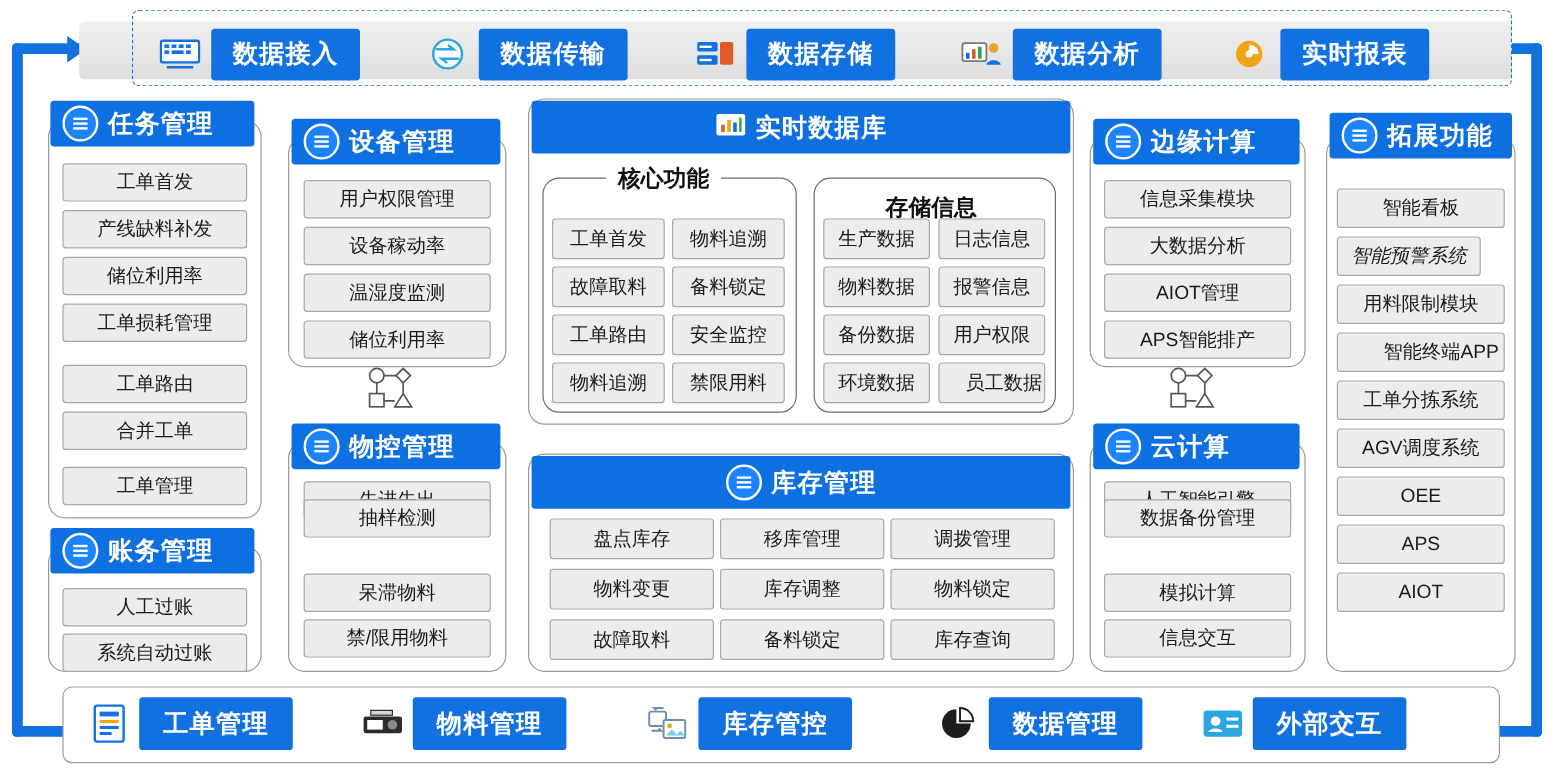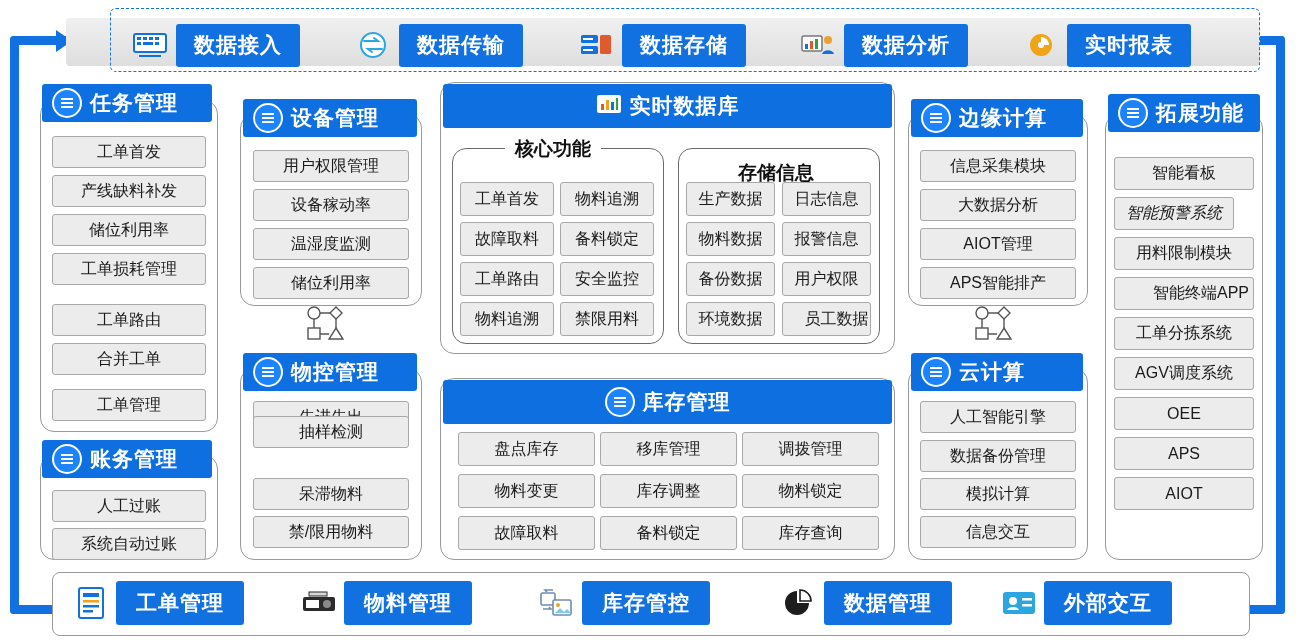--- a/index.html
+++ b/index.html
@@ -501,21 +501,21 @@
   <div class="panel" style="left:908px; top:368px; width:180px; height:192px;"></div>
   <div class="panel-head" style="left:911px; top:353px; width:172px; height:38px;">
     <span class="badge">
         <i></i>
       </span>
     <span class="htxt">云计算</span>
   </div>
   <div class="cell" style="left:920px; top:401px; width:156px; height:32px;">
       <span>人工智能引擎</span>
     </div>
-  <div class="cell" style="left:920px; top:440px; width:156px; height:32px;">
+  <div class="cell" style="left:920px; top:416px; width:156px; height:32px;">
       <span>数据备份管理</span>
     </div>
   <div class="cell" style="left:920px; top:478px; width:156px; height:32px;">
       <span>模拟计算</span>
     </div>
   <div class="cell" style="left:920px; top:516px; width:156px; height:32px;">
       <span>信息交互</span>
     </div>
 
   <div class="panel" style="left:1105px; top:114px; width:158px; height:446px;"></div>

